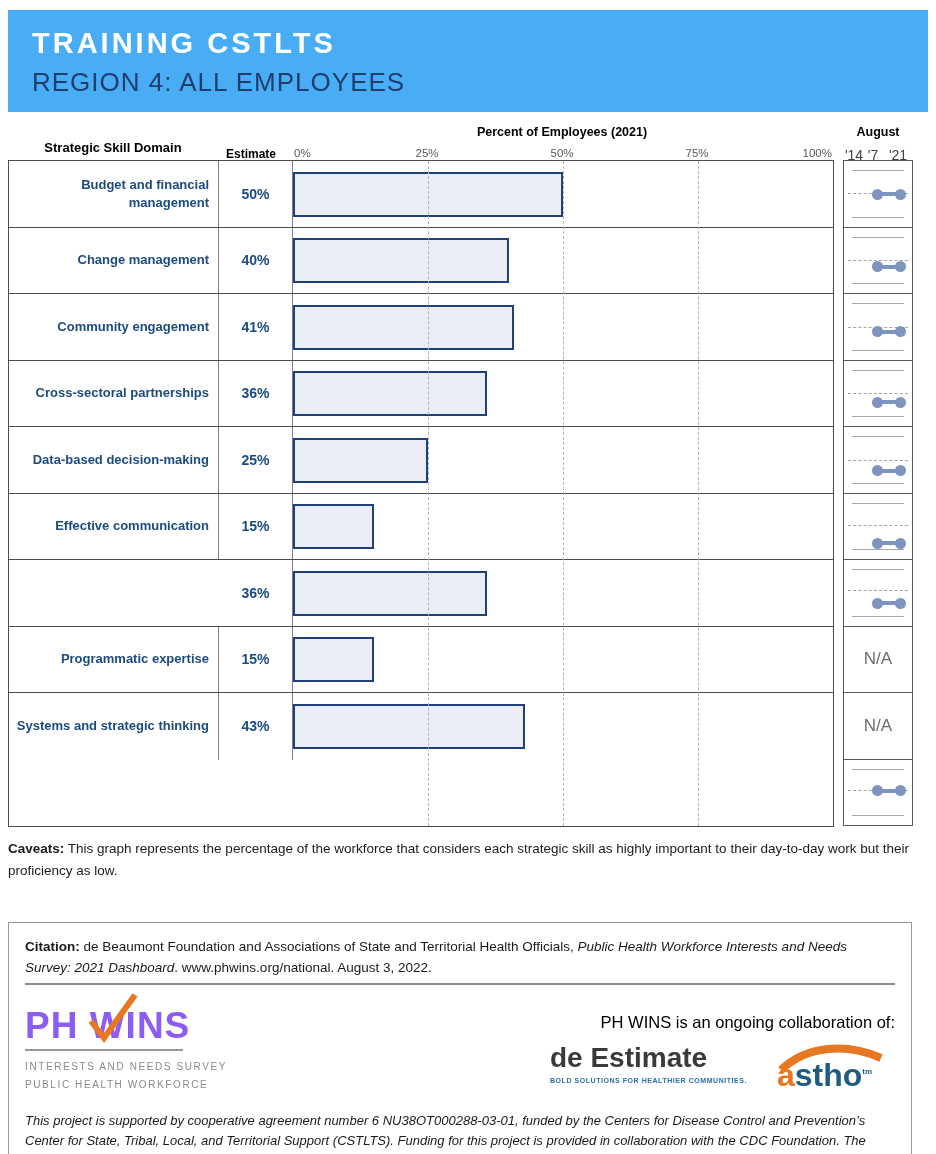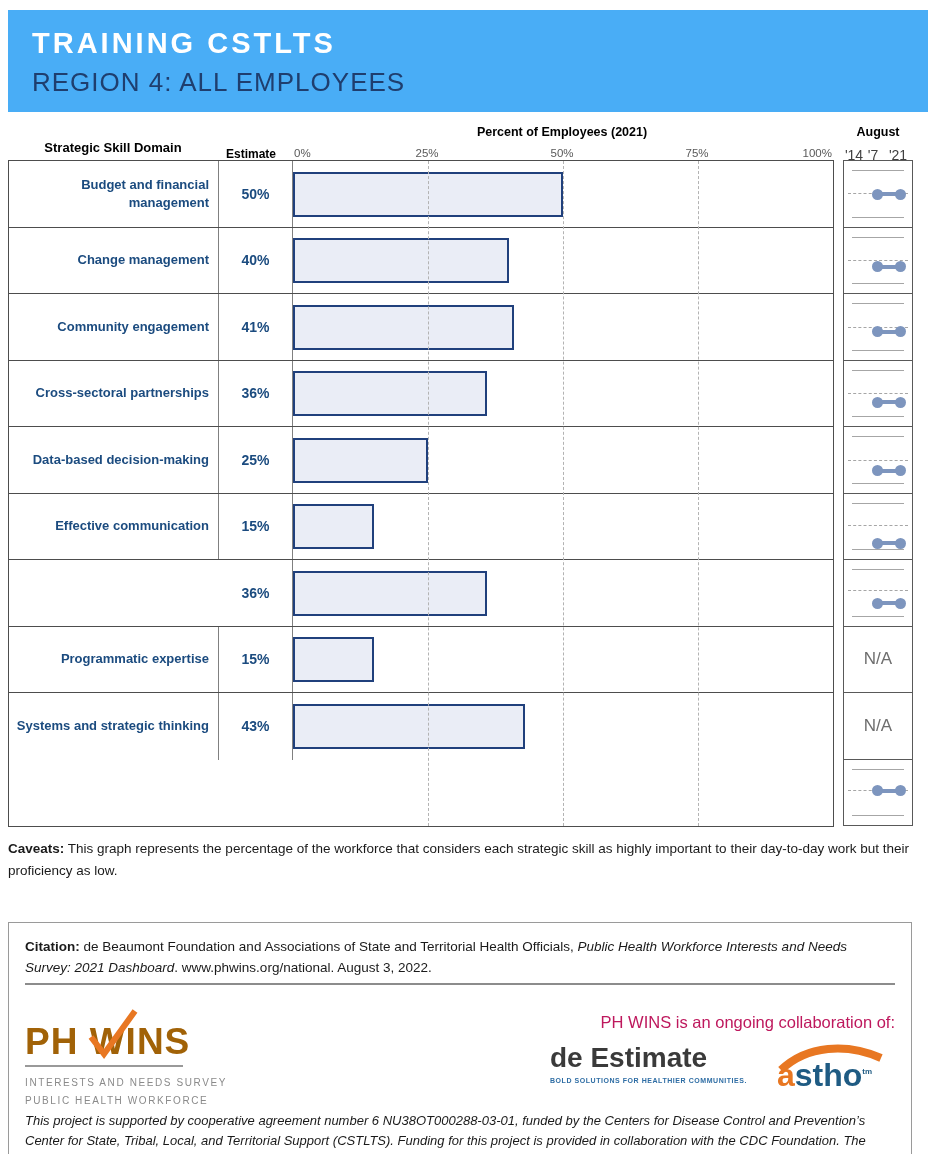--- a/index.html
+++ b/index.html
@@ -40,25 +40,25 @@
   .sp-na{display:flex;align-items:center;justify-content:center;height:100%;
        color:#6e6e6e;font-size:17px;}
   
   .caveats{position:absolute;left:8px;top:838px;width:920px;font-size:13.5px;line-height:1.6;color:#1a1a1a;}
   
   .cite-box{position:absolute;left:8px;top:922px;width:904px;height:258px;border:1px solid #9a9a9a;
        box-sizing:border-box;background:#fff;}
   .cite-text{position:absolute;left:16px;right:16px;top:14px;font-size:13.5px;line-height:1.55;color:#1a1a1a;}
   .cite-rule{position:absolute;left:16px;right:16px;top:60px;border-top:2px solid #8c8c8c;}
   .pw{position:absolute;left:16px;top:84px;width:280px;}
-  .pw-title{position:relative;font-size:37px;font-weight:bold;color:#a16207;letter-spacing:1px;line-height:1;margin-top:16px;}
+  .pw-title{position:relative;font-size:37px;font-weight:bold;color:#8b5cf6;letter-spacing:1px;line-height:1;}
   .pw-check{position:absolute;left:60px;top:-14px;width:56px;height:56px;}
   .pw-rule{width:158px;border-top:2px solid #999;margin-top:5px;margin-bottom:7px;}
   .pw-sub{font-size:10px;letter-spacing:1.6px;color:#8A8A8A;line-height:1.8;}
-  .collab{position:absolute;right:16px;top:90px;font-size:16.5px;color:#be185d;text-align:right;}
+  .collab{position:absolute;right:16px;top:90px;font-size:16.5px;color:#000000;text-align:right;}
   .logos{position:absolute;right:18px;top:120px;display:flex;align-items:flex-start;gap:28px;}
   .deb-name{font-size:28px;font-weight:600;color:#3A3A3A;line-height:1.1;}
   .deb-tag{font-size:7px;font-weight:bold;letter-spacing:0.55px;color:#2E6DA4;margin-top:3px;}
   .astho{position:relative;width:118px;height:56px;}
   .astho-arc{position:absolute;left:0;top:0;width:112px;height:30px;}
   .astho-word{position:absolute;left:2px;top:16px;font-size:32px;font-weight:bold;line-height:1;}
   .astho-a{color:#E87722;}
   .astho-rest{color:#1F5B83;}
   .astho-tm{font-size:8px;color:#1F5B83;vertical-align:super;}
   .disclaimer{position:absolute;left:16px;right:16px;top:188px;font-size:13px;font-style:italic;

